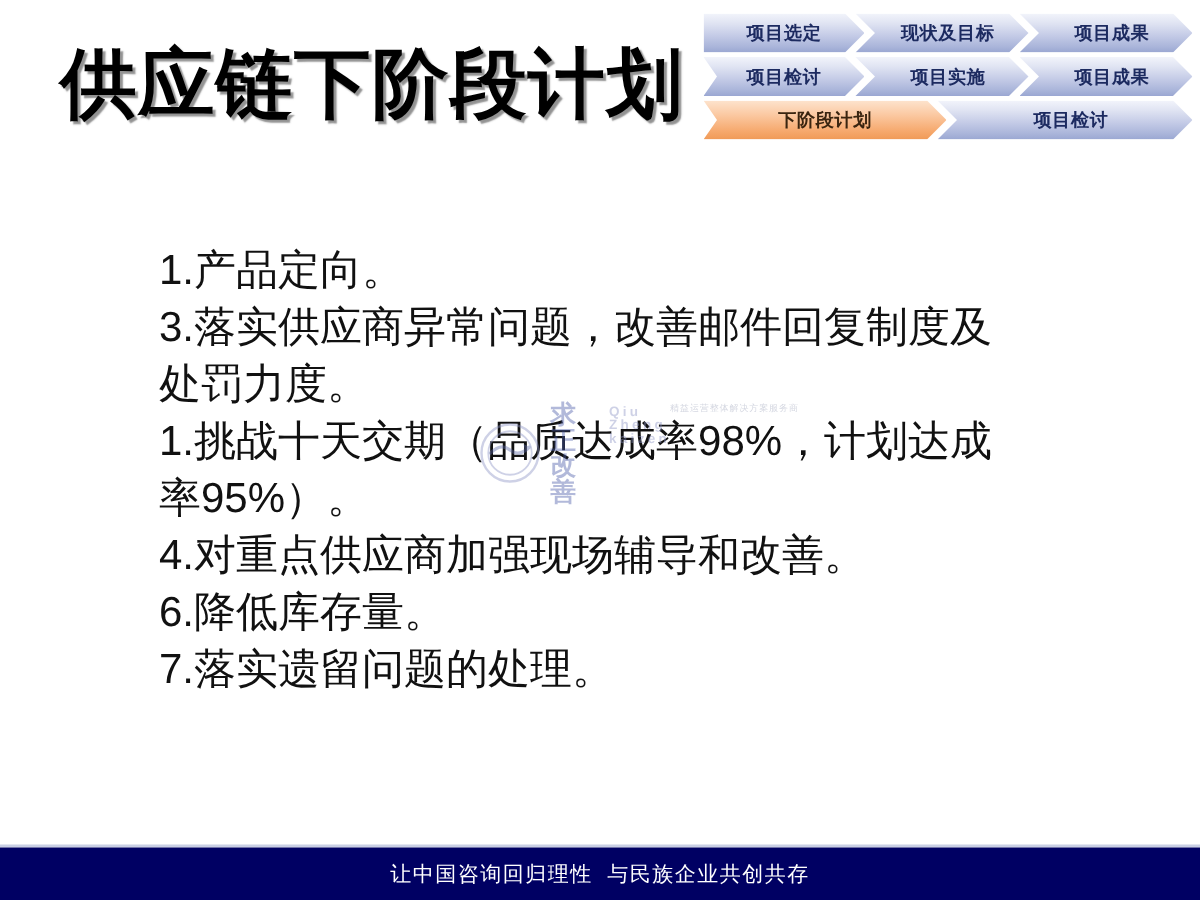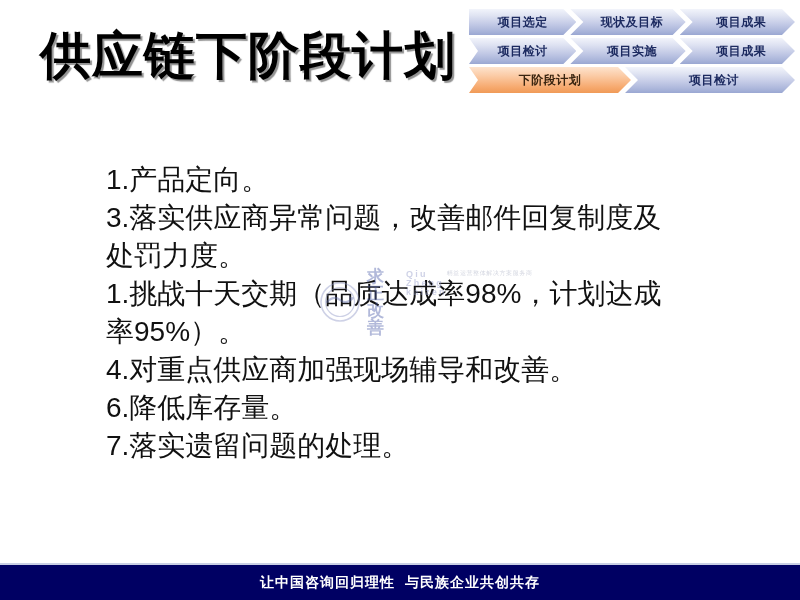--- a/index.html
+++ b/index.html
@@ -159,21 +159,21 @@
     top: 565px;
     width: 800px;
     height: 35px;
     background: #000063;
     display: flex;
     align-items: center;
     justify-content: center;
   }
   .footer-text {
     font-size: 14px;
-    font-weight: bold;
+    font-weight: normal;
     color: #ffffff;
     letter-spacing: 1px;
     white-space: pre;
   }
 </style>
 </head>
 <body>
 
 <div class="slide">
 

